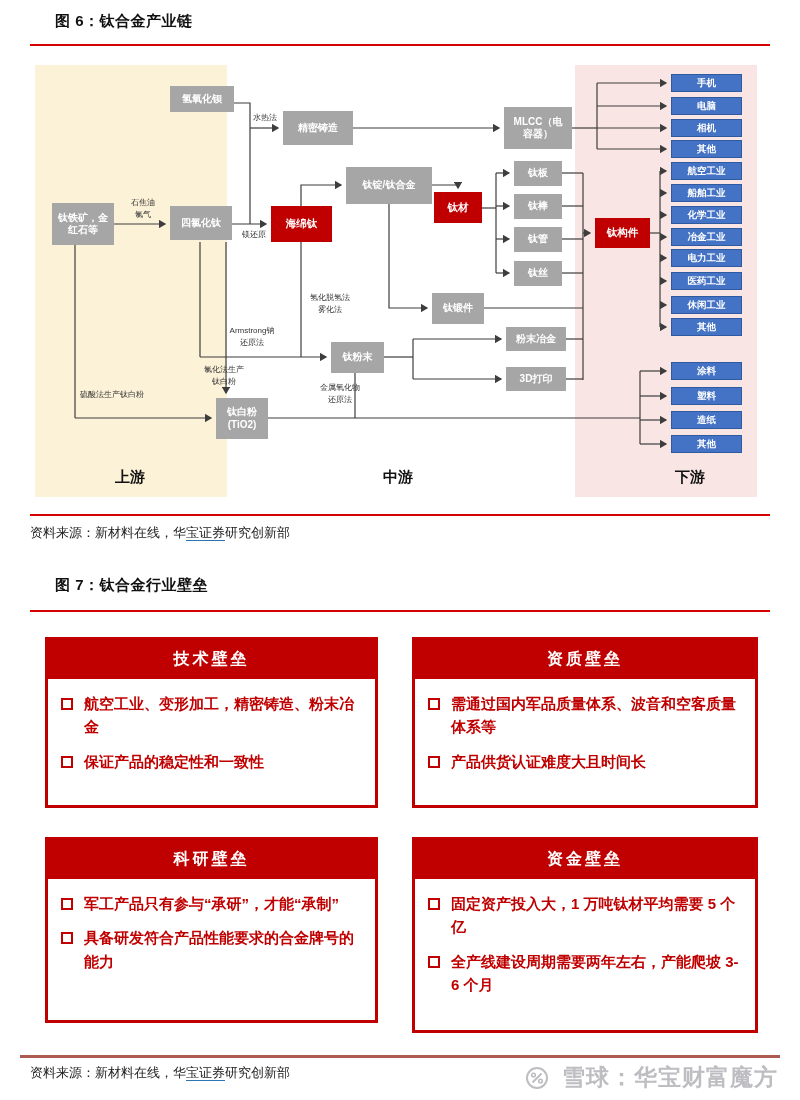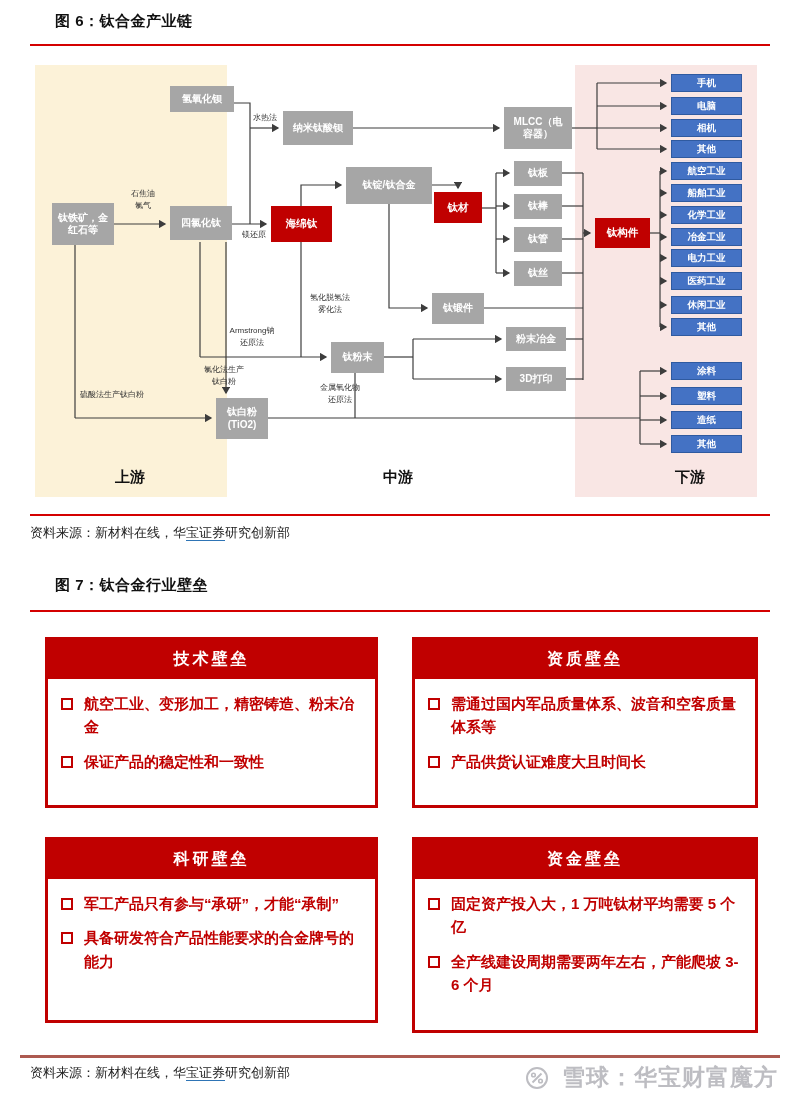--- a/index.html
+++ b/index.html
@@ -113,21 +113,21 @@
             <path d="M660 177 L666 177"></path>
           <path d="M660 198 L666 198"></path>
             <path d="M660 221 L666 221"></path>
           <path d="M660 245 L666 245"></path>
             <path d="M660 267 L666 267"></path>
         </g>
       </g>
     </svg>
 
     <div class="node gray" style="left:170px;top:26px;width:64px;height:26px">氢氧化钡</div>
-    <div class="node gray" style="left:283px;top:51px;width:70px;height:34px">纳米钛酸钡</div>
+    <div class="node gray" style="left:283px;top:51px;width:70px;height:34px">精密铸造</div>
     <div class="node gray" style="left:504px;top:47px;width:68px;height:42px">MLCC（电
 容器）</div>
     <div class="node gray" style="left:52px;top:143px;width:62px;height:42px">钛铁矿，金
 红石等</div>
     <div class="node gray" style="left:170px;top:146px;width:62px;height:34px">四氯化钛</div>
     <div class="node gray" style="left:346px;top:107px;width:86px;height:37px">钛锭/钛合金</div>
     <div class="node gray" style="left:514px;top:101px;width:48px;height:25px">钛板</div>
     <div class="node gray" style="left:514px;top:134px;width:48px;height:25px">钛棒</div>
     <div class="node gray" style="left:514px;top:167px;width:48px;height:25px">钛管</div>
     <div class="node gray" style="left:514px;top:201px;width:48px;height:25px">钛丝</div>
@@ -152,21 +152,21 @@
     <div class="node blue" style="left:671px;top:168px;width:71px;height:18px">冶金工业</div>
     <div class="node blue" style="left:671px;top:189px;width:71px;height:18px">电力工业</div>
     <div class="node blue" style="left:671px;top:212px;width:71px;height:18px">医药工业</div>
     <div class="node blue" style="left:671px;top:236px;width:71px;height:18px">休闲工业</div>
     <div class="node blue" style="left:671px;top:258px;width:71px;height:18px">其他</div>
     <div class="node blue" style="left:671px;top:302px;width:71px;height:18px">涂料</div>
     <div class="node blue" style="left:671px;top:327px;width:71px;height:18px">塑料</div>
     <div class="node blue" style="left:671px;top:351px;width:71px;height:18px">造纸</div>
     <div class="node blue" style="left:671px;top:375px;width:71px;height:18px">其他</div>
 
-    <div class="mlabel" style="left:118px;top:128px;width:50px;">石焦油
+    <div class="mlabel" style="left:118px;top:137px;width:50px;">石焦油
 氯气</div>
     <div class="mlabel" style="left:246px;top:52px;width:38px;">水热法</div>
     <div class="mlabel" style="left:234px;top:169px;width:40px;">镁还原</div>
     <div class="mlabel" style="left:302px;top:232px;width:56px;">氢化脱氢法
 雾化法</div>
     <div class="mlabel" style="left:220px;top:265px;width:64px;">Armstrong钠
 还原法</div>
     <div class="mlabel" style="left:198px;top:304px;width:52px;">氯化法生产
 钛白粉</div>
     <div class="mlabel" style="left:315px;top:322px;width:50px;">金属氧化物

